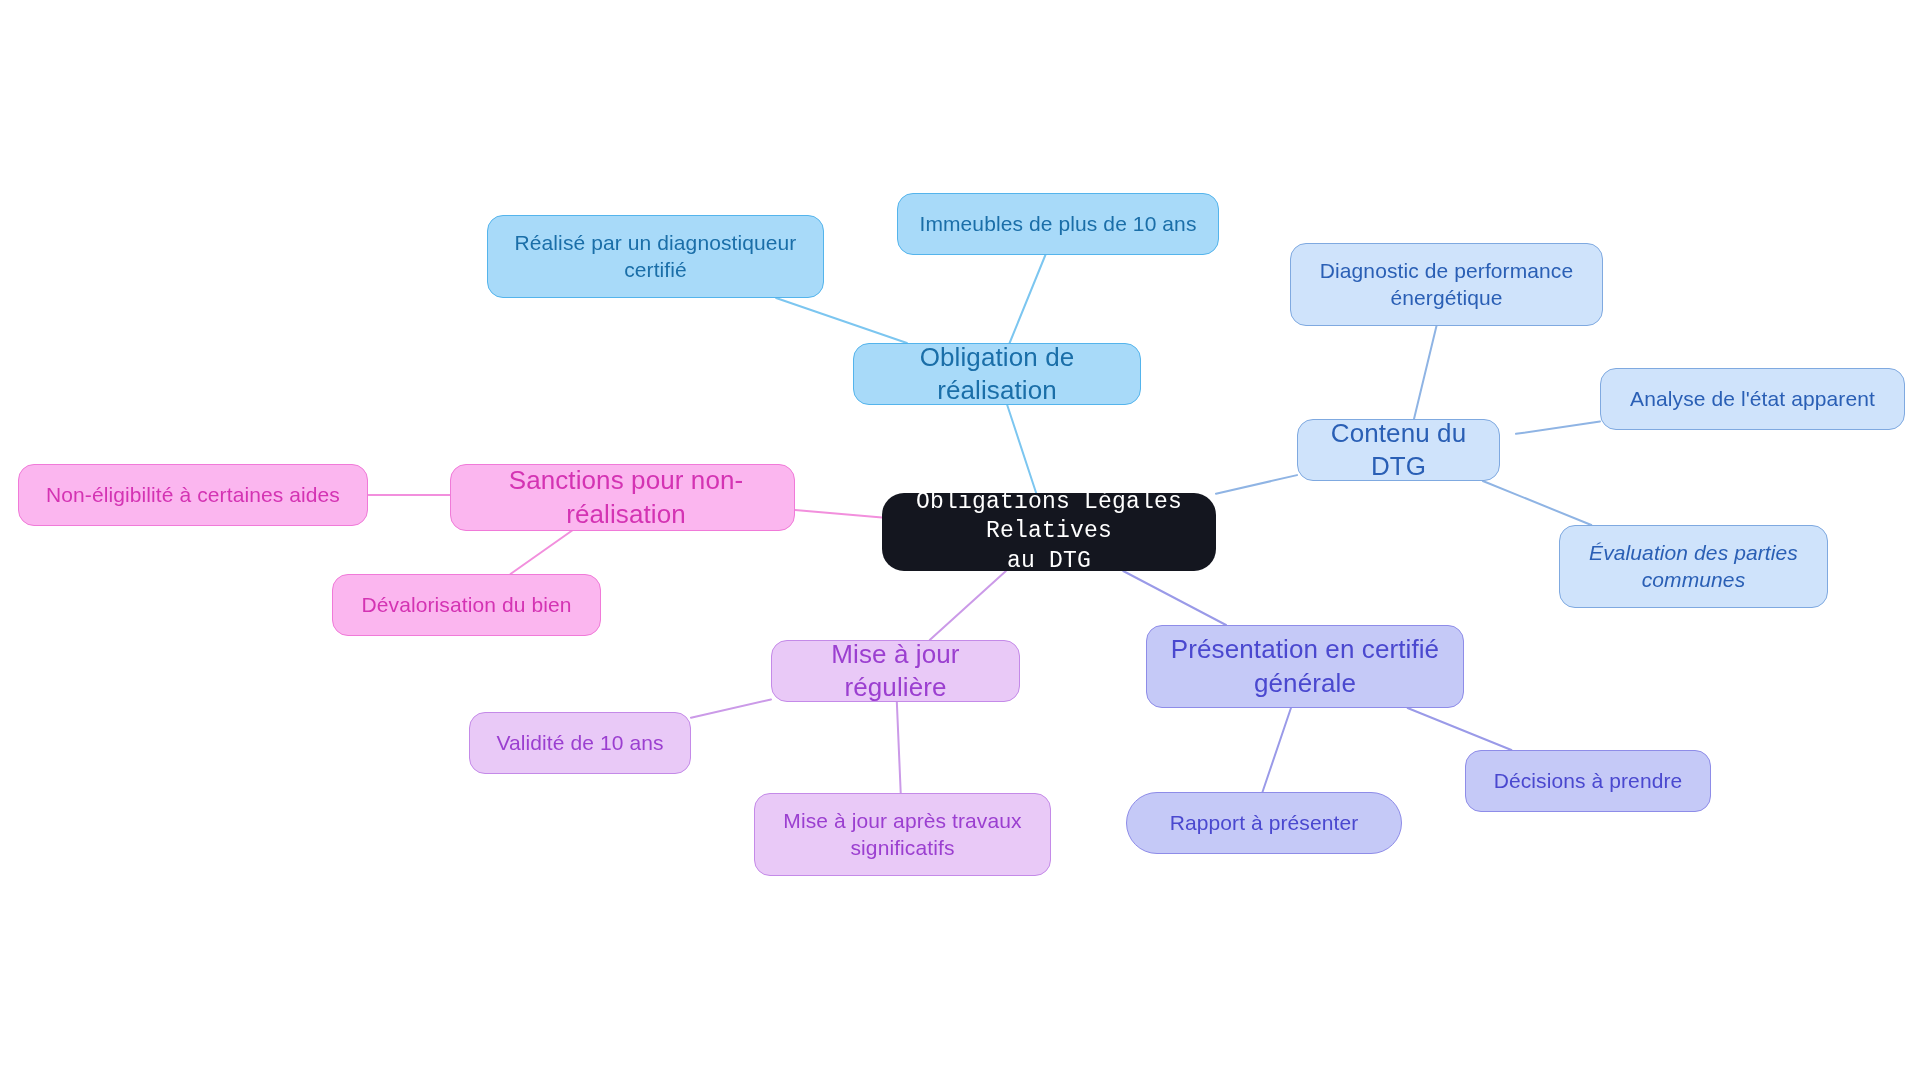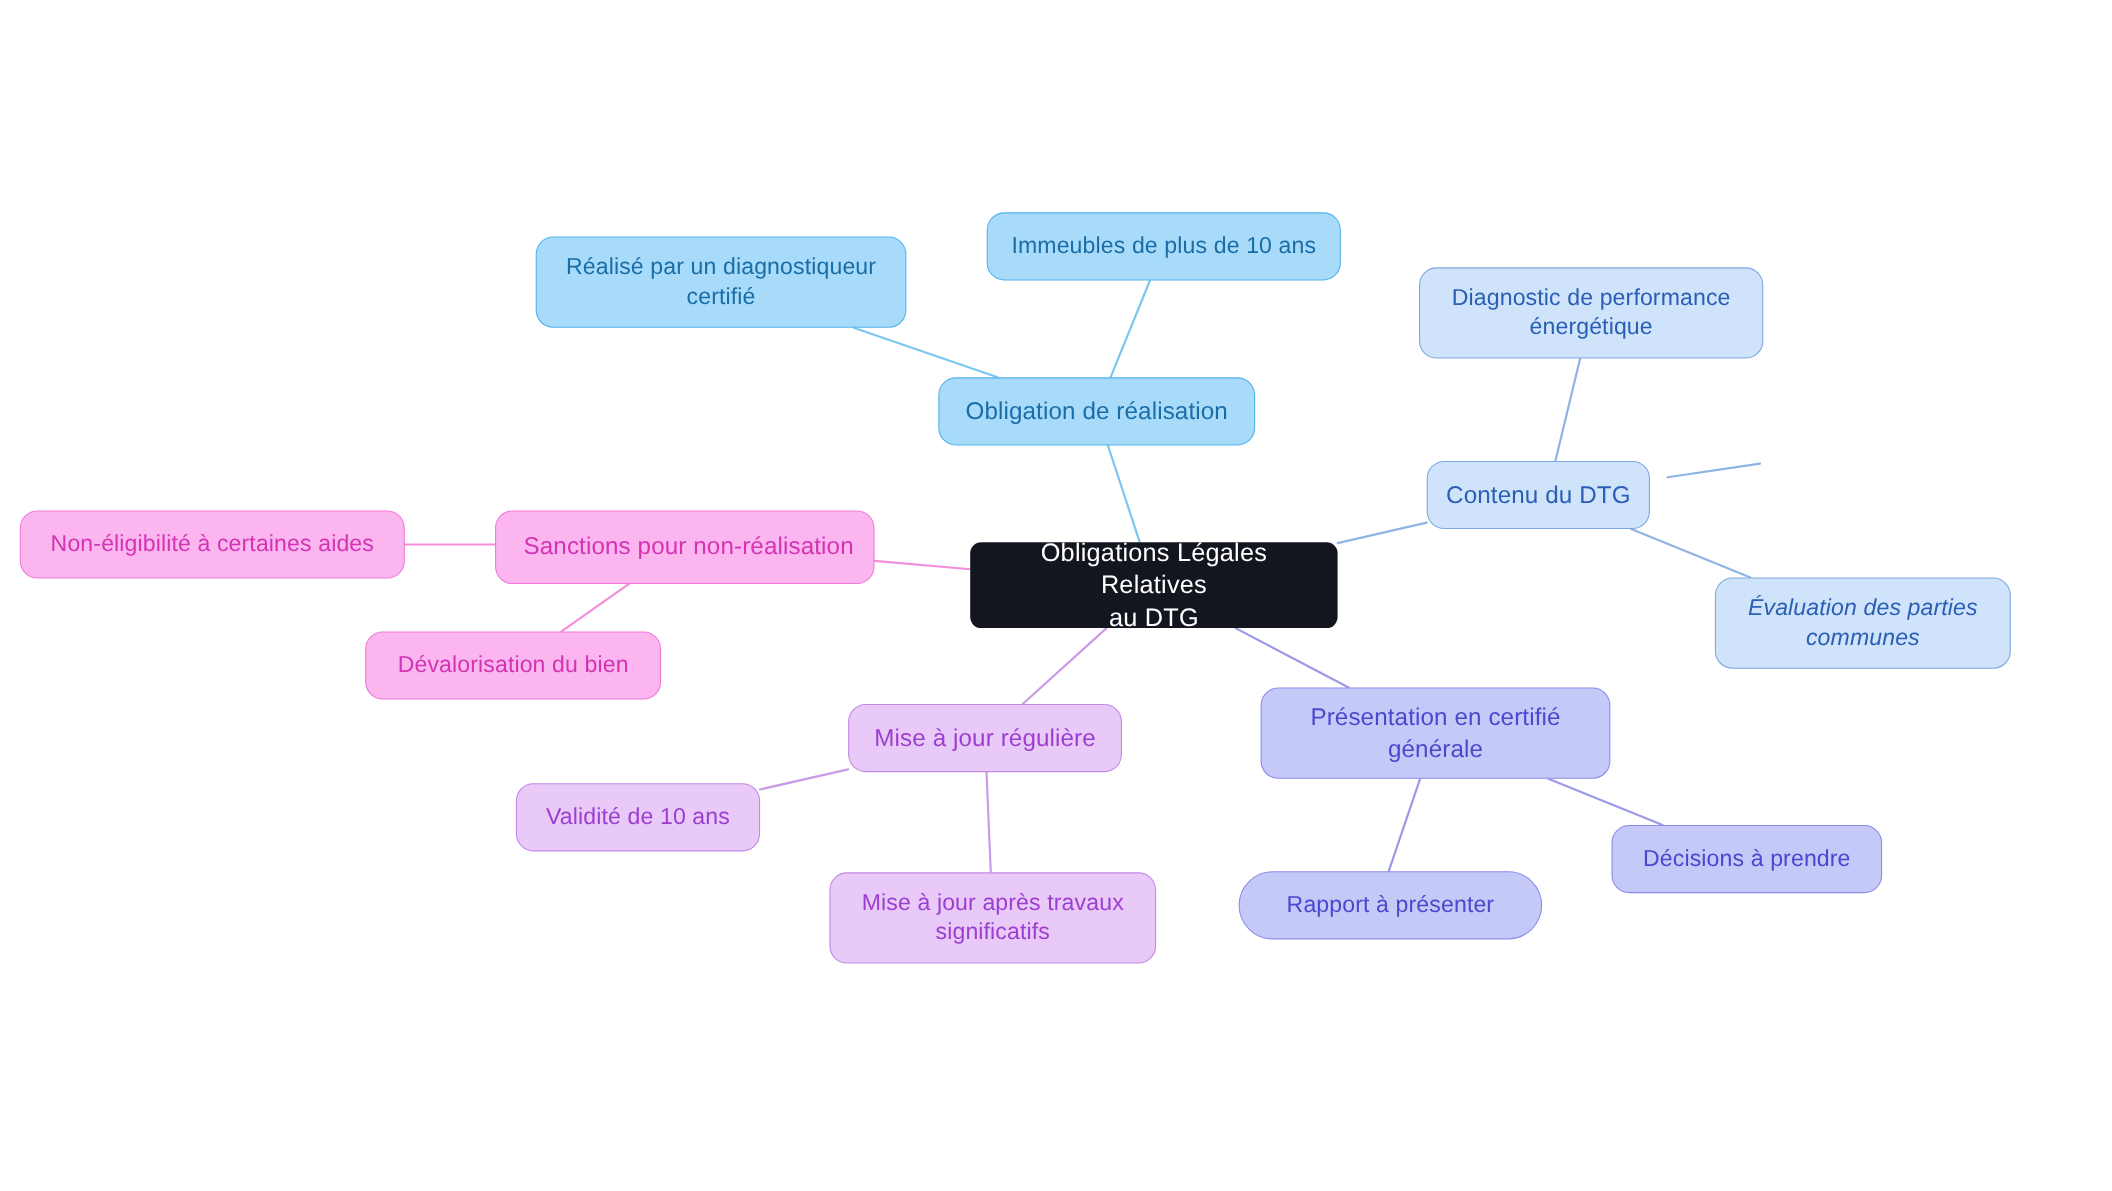--- a/index.html
+++ b/index.html
@@ -35,27 +35,28 @@
     text-align: center;
     border-radius: 16px;
     border-style: solid;
     border-width: 1.6px;
     line-height: 1.28;
     letter-spacing: 0.1px;
     padding: 6px 14px;
     white-space: pre-line;
   }
   .node.root {
-    border-radius: 10px;
+    border-radius: 22px;
     border-width: 0;
     font-size: 23px;
     letter-spacing: 0.2px;
+    font-family: Liberation Mono, monospace;
   }
   .node.branch {
-    font-size: 22px;
+    font-size: 26px;
   }
   .node.leaf {
     font-size: 21px;
   }
 </style>
 </head>
 <body>
 
 <div id="canvas">
   <svg id="edges" viewBox="0 0 1920 1083">
@@ -78,20 +79,21 @@
     </svg>
 <div class="node root" style="left: 882px; top: 493px; width: 334px; height: 78px; background: rgb(20, 22, 31); color: rgb(255, 255, 255);">Obligations Légales Relatives
 au DTG</div>
     <div class="node branch" style="left: 853px; top: 343px; width: 288px; height: 62px; background: rgb(168, 218, 249); border-color: rgb(84, 180, 236); color: rgb(26, 110, 168);">Obligation de réalisation</div>
     <div class="node leaf" style="left: 487px; top: 215px; width: 337px; height: 83px; background: rgb(168, 218, 249); border-color: rgb(84, 180, 236); color: rgb(26, 110, 168);">Réalisé par un diagnostiqueur
 certifié</div>
     <div class="node leaf" style="left: 897px; top: 193px; width: 322px; height: 62px; background: rgb(168, 218, 249); border-color: rgb(84, 180, 236); color: rgb(26, 110, 168);">Immeubles de plus de 10 ans</div>
     <div class="node branch" style="left: 1297px; top: 419px; width: 203px; height: 62px; background: rgb(207, 227, 251); border-color: rgb(127, 169, 224); color: rgb(42, 95, 181);">Contenu du DTG</div>
     <div class="node leaf" style="left: 1290px; top: 243px; width: 313px; height: 83px; background: rgb(207, 227, 251); border-color: rgb(127, 169, 224); color: rgb(42, 95, 181);">Diagnostic de performance
 énergétique</div>
+    <div class="node leaf" style="left: 1600px; top: 368px; width: 305px; height: 62px; background: rgb(207, 227, 251); border-color: rgb(127, 169, 224); color: rgb(42, 95, 181);">Analyse de l'état apparent</div>
     <div class="node leaf" style="left: 1559px; top: 525px; width: 269px; height: 83px; background: rgb(207, 227, 251); border-color: rgb(127, 169, 224); color: rgb(42, 95, 181); font-style: italic;">Évaluation des parties
 communes</div>
     <div class="node branch" style="left: 1146px; top: 625px; width: 318px; height: 83px; background: rgb(197, 201, 247); border-color: rgb(142, 140, 232); color: rgb(74, 72, 207);">Présentation en certifié
 générale</div>
     <div class="node leaf" style="left: 1126px; top: 792px; width: 276px; height: 62px; background: rgb(197, 201, 247); border-color: rgb(142, 140, 232); color: rgb(74, 72, 207); border-radius: 31px;">Rapport à présenter</div>
     <div class="node leaf" style="left: 1465px; top: 750px; width: 246px; height: 62px; background: rgb(197, 201, 247); border-color: rgb(142, 140, 232); color: rgb(74, 72, 207);">Décisions à prendre</div>
     <div class="node branch" style="left: 771px; top: 640px; width: 249px; height: 62px; background: rgb(233, 201, 247); border-color: rgb(196, 138, 232); color: rgb(155, 63, 208);">Mise à jour régulière</div>
     <div class="node leaf" style="left: 469px; top: 712px; width: 222px; height: 62px; background: rgb(233, 201, 247); border-color: rgb(196, 138, 232); color: rgb(155, 63, 208);">Validité de 10 ans</div>
     <div class="node leaf" style="left: 754px; top: 793px; width: 297px; height: 83px; background: rgb(233, 201, 247); border-color: rgb(196, 138, 232); color: rgb(155, 63, 208);">Mise à jour après travaux
 significatifs</div>

